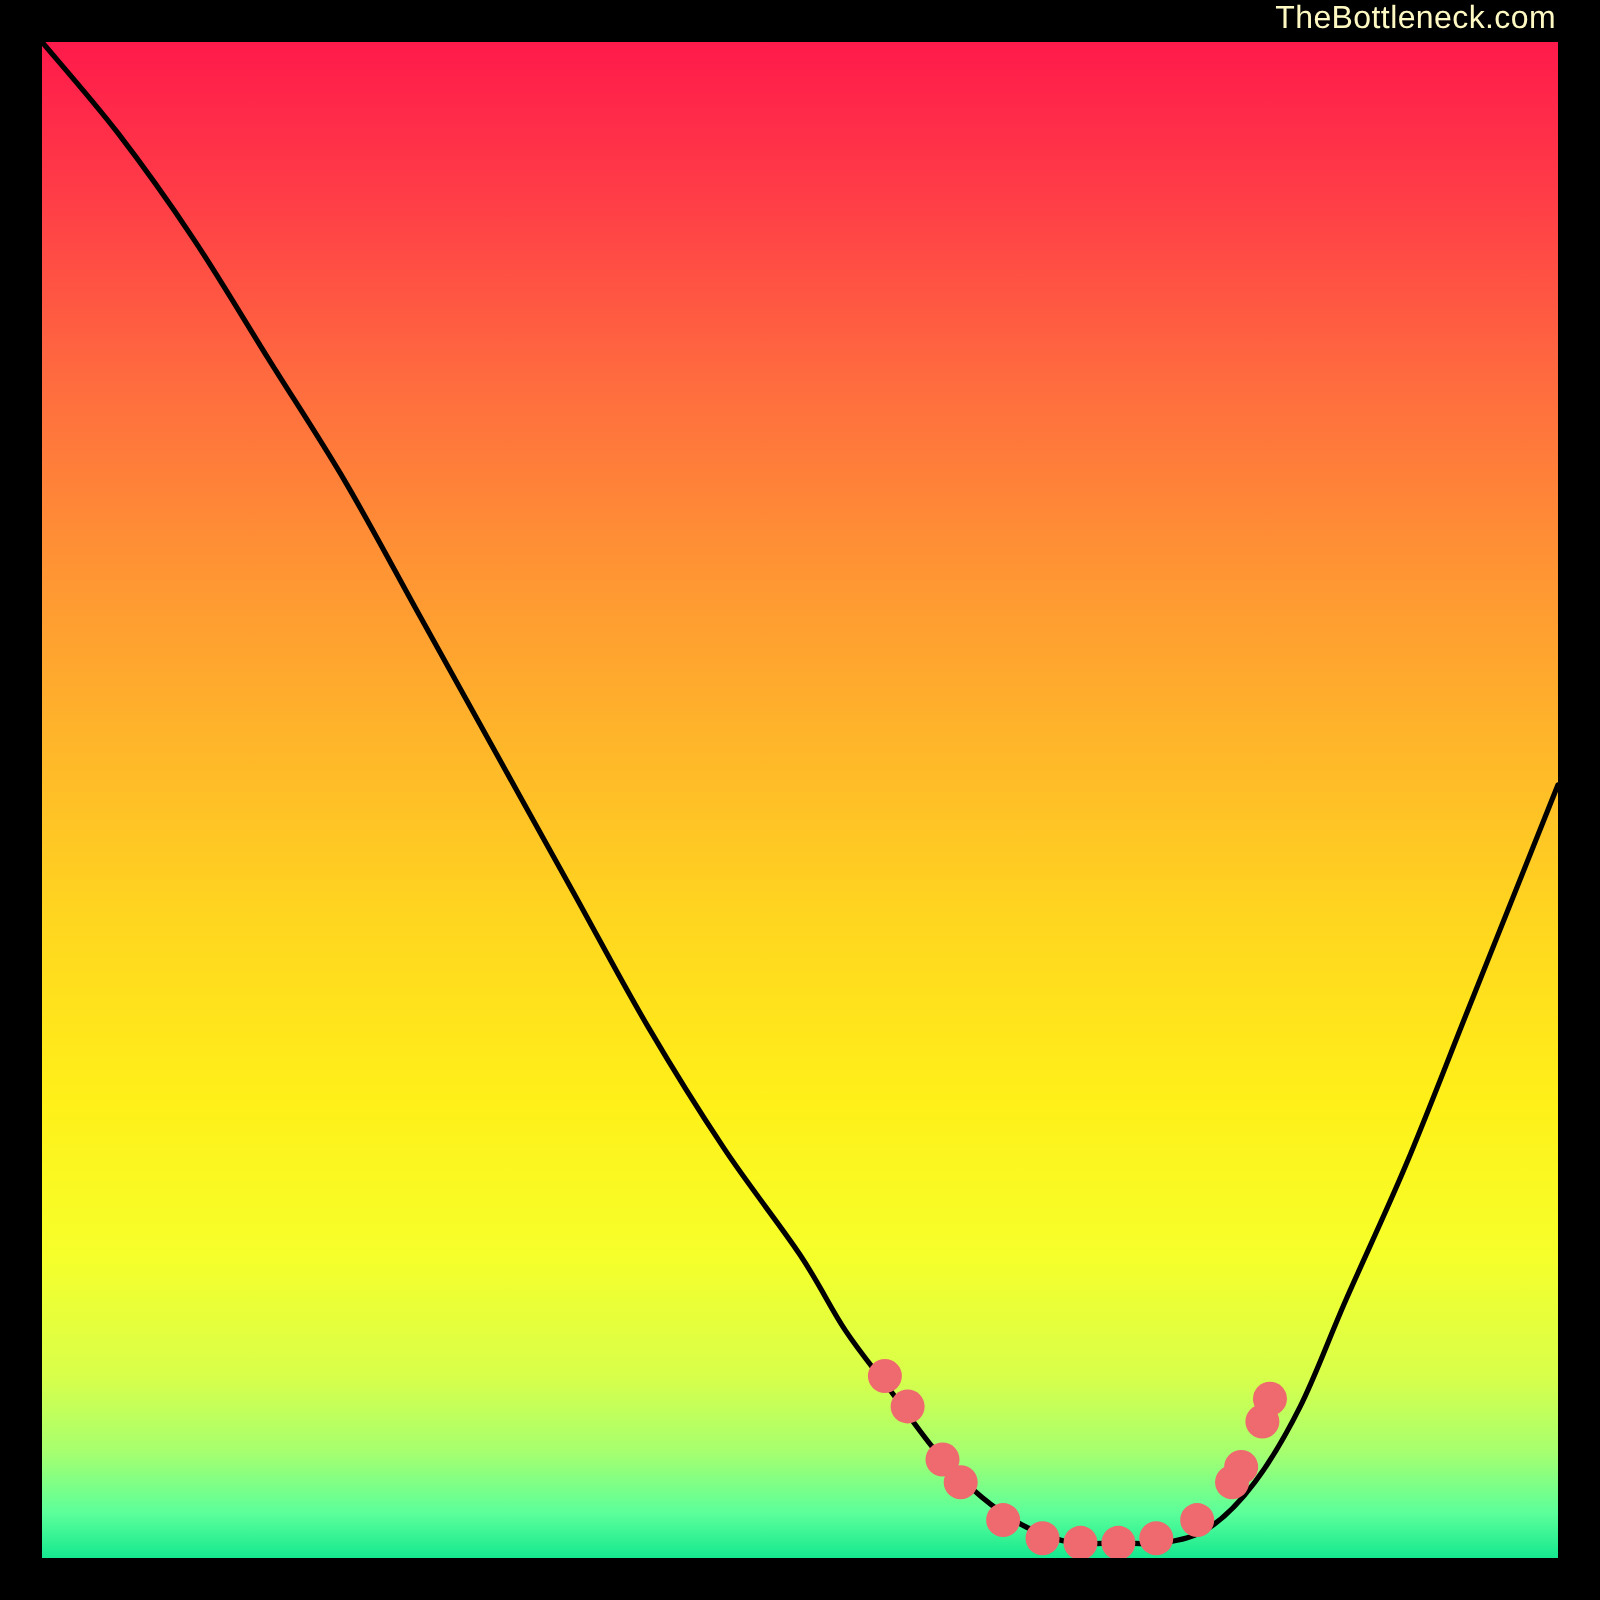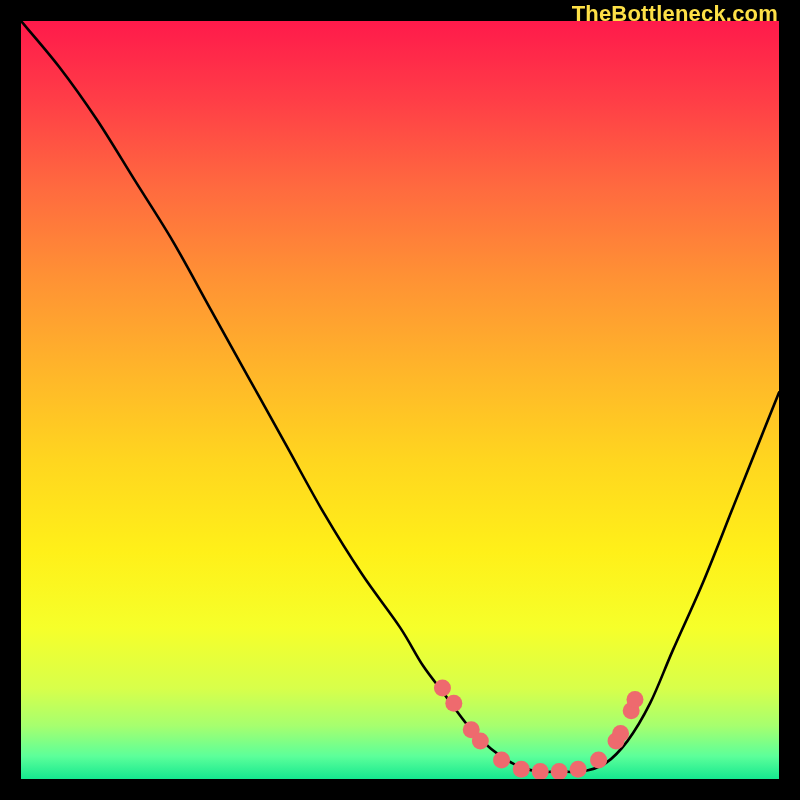--- a/index.html
+++ b/index.html
@@ -42,23 +42,23 @@
       #d8ff4a 88%,
       #a6ff6f 93%,
       #5cff9a 97%,
       #15e88f 100%
     );
   }
   .attribution {
     position: absolute;
     top: 1px;
     right: 22px;
-    color: #fde047;
-    font-size: 22px;
-    font-weight: 700;
+    color: #fef9c3;
+    font-size: 16px;
+    font-weight: 400;
     letter-spacing: 0.2px;
     user-select: none;
   }
   svg.curve {
     position: absolute;
     inset: 0;
   }
 </style>
 </head>
 <body>

